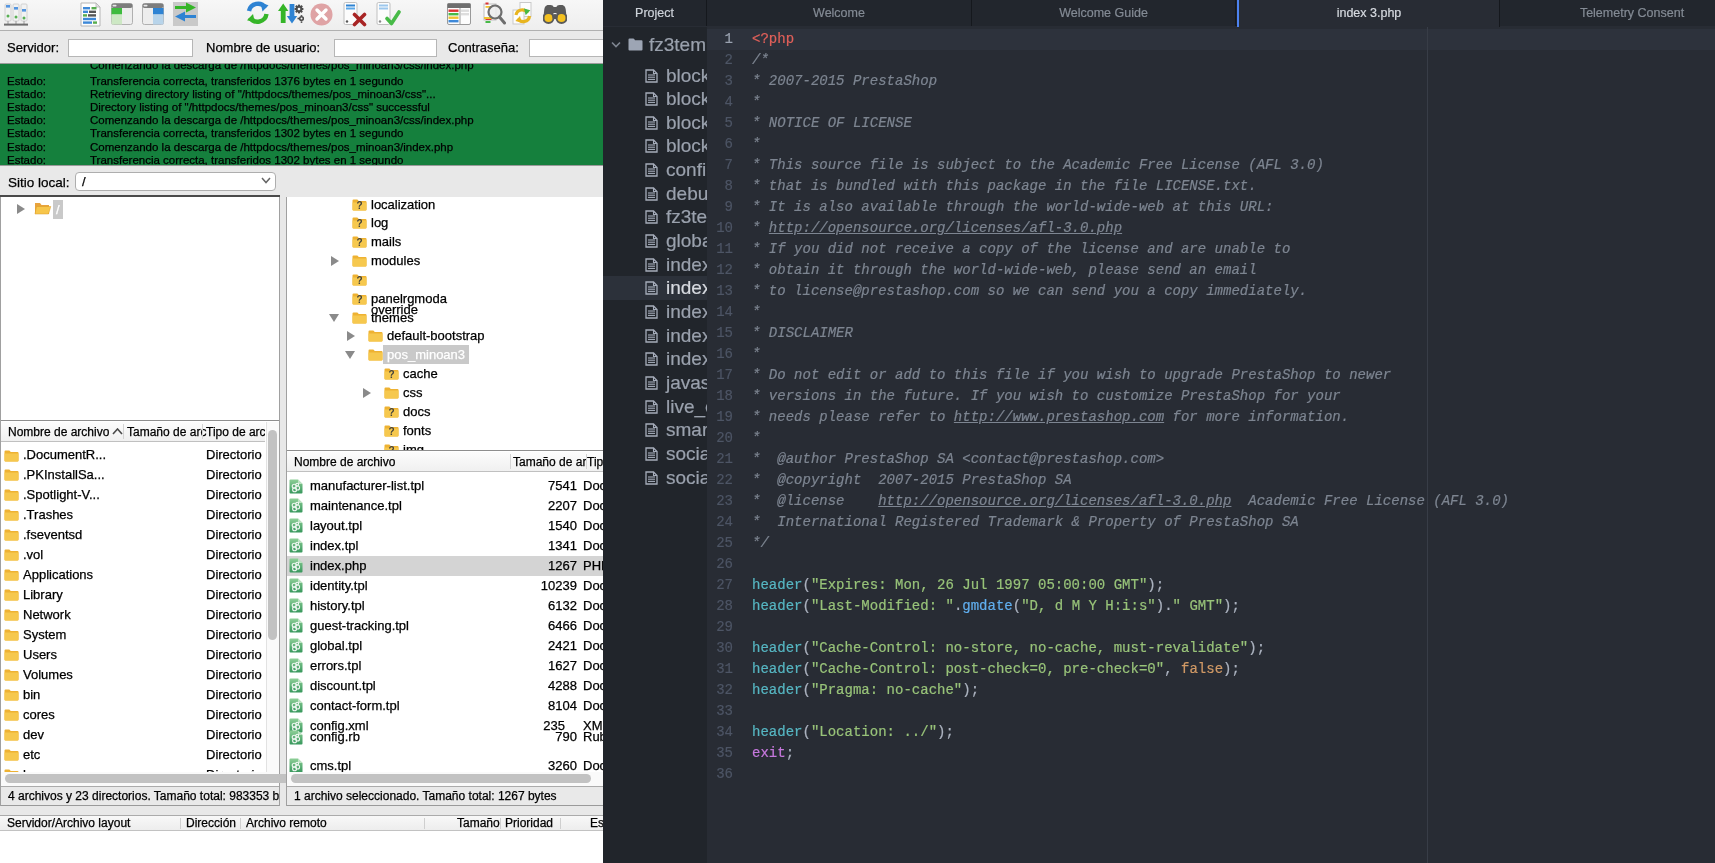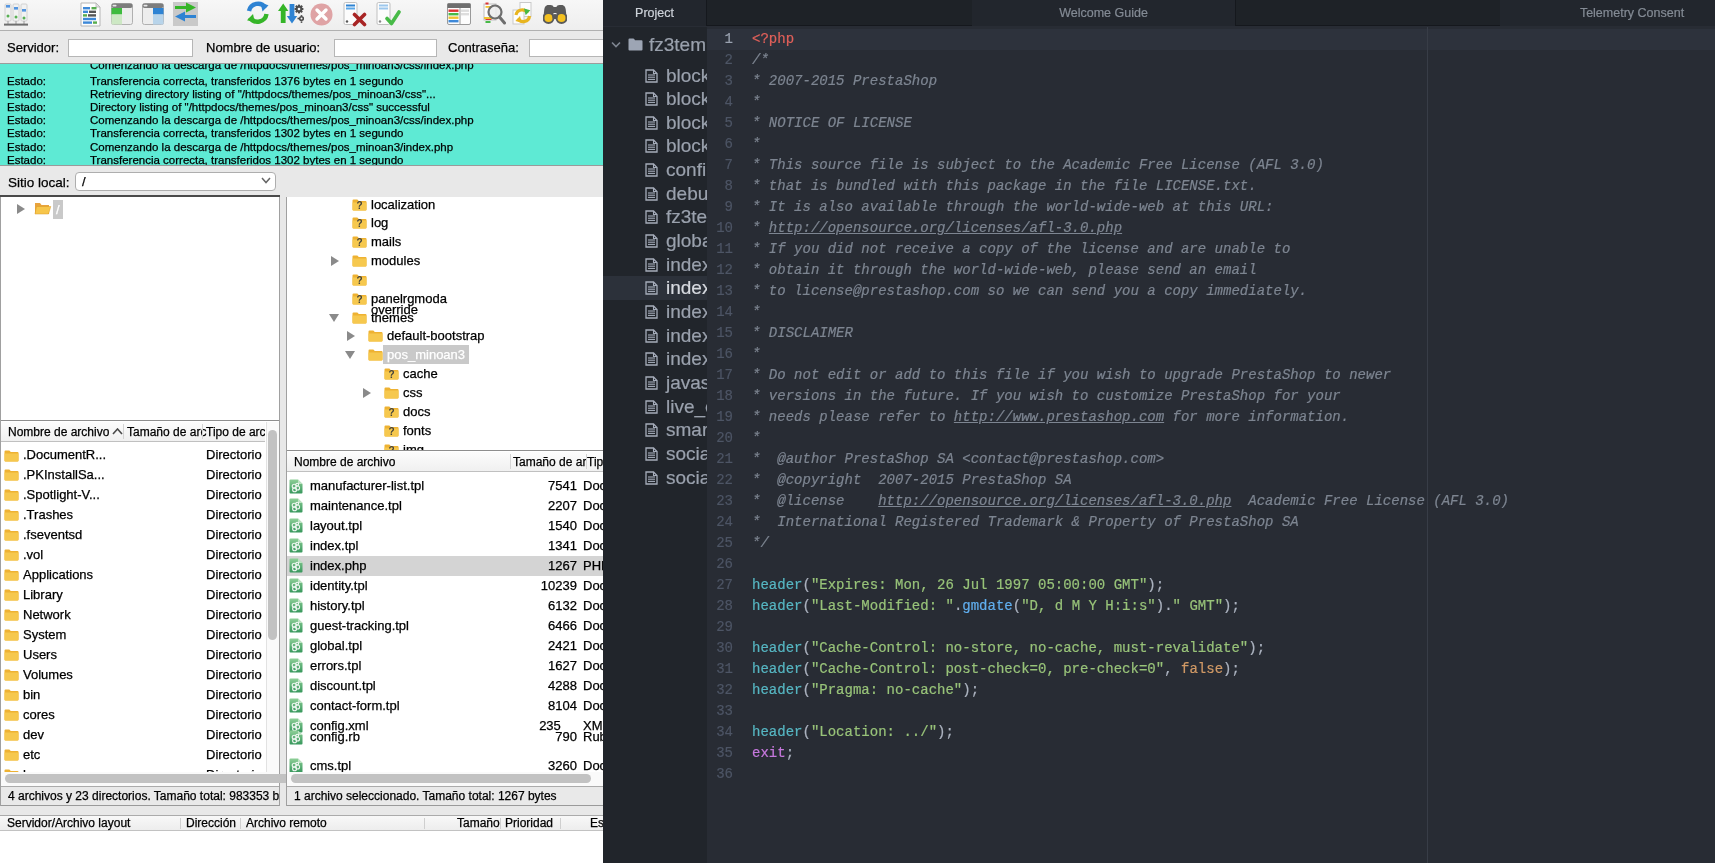--- a/index.html
+++ b/index.html
@@ -5,21 +5,21 @@
   * { margin:0; padding:0; box-sizing:border-box; }
   html,body { width:1715px; height:863px; overflow:hidden; }
   body { font-family:"Liberation Sans", sans-serif; position:relative; background:#e8e8e8; }
   .abs { position:absolute; }
   
   #fz { position:absolute; left:0; top:0; width:603px; height:863px; background:#e8e8e8; overflow:hidden; -webkit-text-stroke:0.25px currentColor; }
   #toolbar { position:absolute; left:0; top:0; width:603px; height:31px; background:linear-gradient(#f7f7f7,#eeeeee); border-bottom:1px solid #b0b0b0; }
   #quick { position:absolute; left:0; top:31px; width:603px; height:33px; background:#e9e9e9; border-bottom:1px solid #9c9c9c; font-size:13px; color:#000; }
   .qlabel { position:absolute; top:9px; }
   .qinput { position:absolute; top:8px; height:18px; background:#fff; border:1px solid #b6b6b6; }
-  #log { position:absolute; left:0; top:64px; width:694px; height:102px; background:#5eead4; overflow:hidden; font-size:11.5px; color:#000; border-bottom:1px solid #9a9a9a; }
+  #log { position:absolute; left:0; top:64px; width:694px; height:102px; background:#15803d; overflow:hidden; font-size:11.5px; color:#000; border-bottom:1px solid #9a9a9a; }
   .logrow { position:absolute; left:0; width:640px; height:13px; line-height:13px; }
   .logrow b { font-weight:normal; position:absolute; left:7px; }
   .logrow span { position:absolute; left:90px; }
   
   .sitebar { position:absolute; top:167px; height:30px; background:#e9e9e9; border-bottom:2px solid #4a4a4a; font-size:13.5px; }
   .combo { position:absolute; top:5px; height:19px; background:#fff; border:1px solid #aeaeae; border-radius:4px; font-size:13px; line-height:17px; }
   #lpane { position:absolute; left:0; top:197px; width:280px; height:609px; background:#fff; border-left:1px solid #a0a0a0; border-right:1px solid #a0a0a0; }
   #rpane { position:absolute; left:286px; top:197px; width:317px; height:609px; background:#fff; border-left:1px solid #a0a0a0; }
   .lsthead { position:absolute; background:linear-gradient(#fcfcfc,#f0f0f0); border-bottom:1px solid #c0c0c0; font-size:12px; color:#000; white-space:nowrap; overflow:hidden; }
   .colsep { position:absolute; top:2px; bottom:2px; width:1px; background:#d4d4d4; }
@@ -675,21 +675,21 @@
             <path d="M0.5 1.5 Q0.5 0.5 1.5 0.5 L9 0.5 L13.5 5 L13.5 13.5 Q13.5 14.5 12.5 14.5 L1.5 14.5 Q0.5 14.5 0.5 13.5 Z" fill="url(#gtpl)"></path>
             <path d="M9 0.5 L9 5 L13.5 5 Z" fill="#bfe3c4"></path>
             <g stroke="#ffffff" stroke-width="1.1" fill="none" opacity="0.9">
               <circle cx="5.2" cy="7.2" r="2"></circle>
               <circle cx="8.6" cy="9" r="2"></circle>
               <circle cx="5.6" cy="10.8" r="2"></circle>
               <circle cx="8.2" cy="5.6" r="1.4"></circle>
             </g>
           </svg>
           <span style="position:absolute; left:23px;">config.xml</span>
-          <span style="position:absolute; left:228px; width:70px; text-align:center;">235</span>
+          <span style="position:absolute; left:208px; width:70px; text-align:right;">235</span>
           <span style="position:absolute; left:296px;">XML </span>
         </div><div class="frow" style="left:0; top:251px; width:348px; ">
           <svg class="abs" style="left:2px; top:2.5px;" width="14" height="15" viewBox="0 0 14 15">
             <path d="M0.5 1.5 Q0.5 0.5 1.5 0.5 L9 0.5 L13.5 5 L13.5 13.5 Q13.5 14.5 12.5 14.5 L1.5 14.5 Q0.5 14.5 0.5 13.5 Z" fill="url(#gtpl)"></path>
             <path d="M9 0.5 L9 5 L13.5 5 Z" fill="#bfe3c4"></path>
             <g stroke="#ffffff" stroke-width="1.1" fill="none" opacity="0.9">
               <circle cx="5.2" cy="7.2" r="2"></circle>
               <circle cx="8.6" cy="9" r="2"></circle>
               <circle cx="5.6" cy="10.8" r="2"></circle>
               <circle cx="8.2" cy="5.6" r="1.4"></circle>
@@ -737,21 +737,23 @@
     <div class="qsep" style="left:424px;"></div>
     <div class="qsep" style="left:500px;"></div>
     <div class="qsep" style="left:560px;"></div>
   </div>
   <div id="queuebody"></div>
 </div>
 
 <div id="ed">
   <div id="tabbar">
     <div class="tab" style="left:0; width:104px; color:#ced3da;">Project</div>
+    <div class="tab" style="left:104px; width:265px;">Welcome</div>
     <div class="tab" style="left:369px; width:264px;">Welcome Guide</div>
+    <div class="tab active" style="left:634px; width:263px;">index 3.php</div>
     <div class="tab" style="left:897px; width:264px; border-right:none;">Telemetry Consent</div>
   </div>
   <div id="codebg"></div>
   <div id="cursorline"></div>
   <div id="wrapguide"></div>
   <div id="treepanel">
       <div class="titem" style="left:0; top:5.5px; width:104px;">
 <svg class="abs" style="left:8px; top:7px;" width="10" height="9" viewBox="0 0 10 9">
           <path d="M1 2.5 L5 6.5 L9 2.5" stroke="#7e8590" stroke-width="1.6" fill="none"></path>
         </svg>

